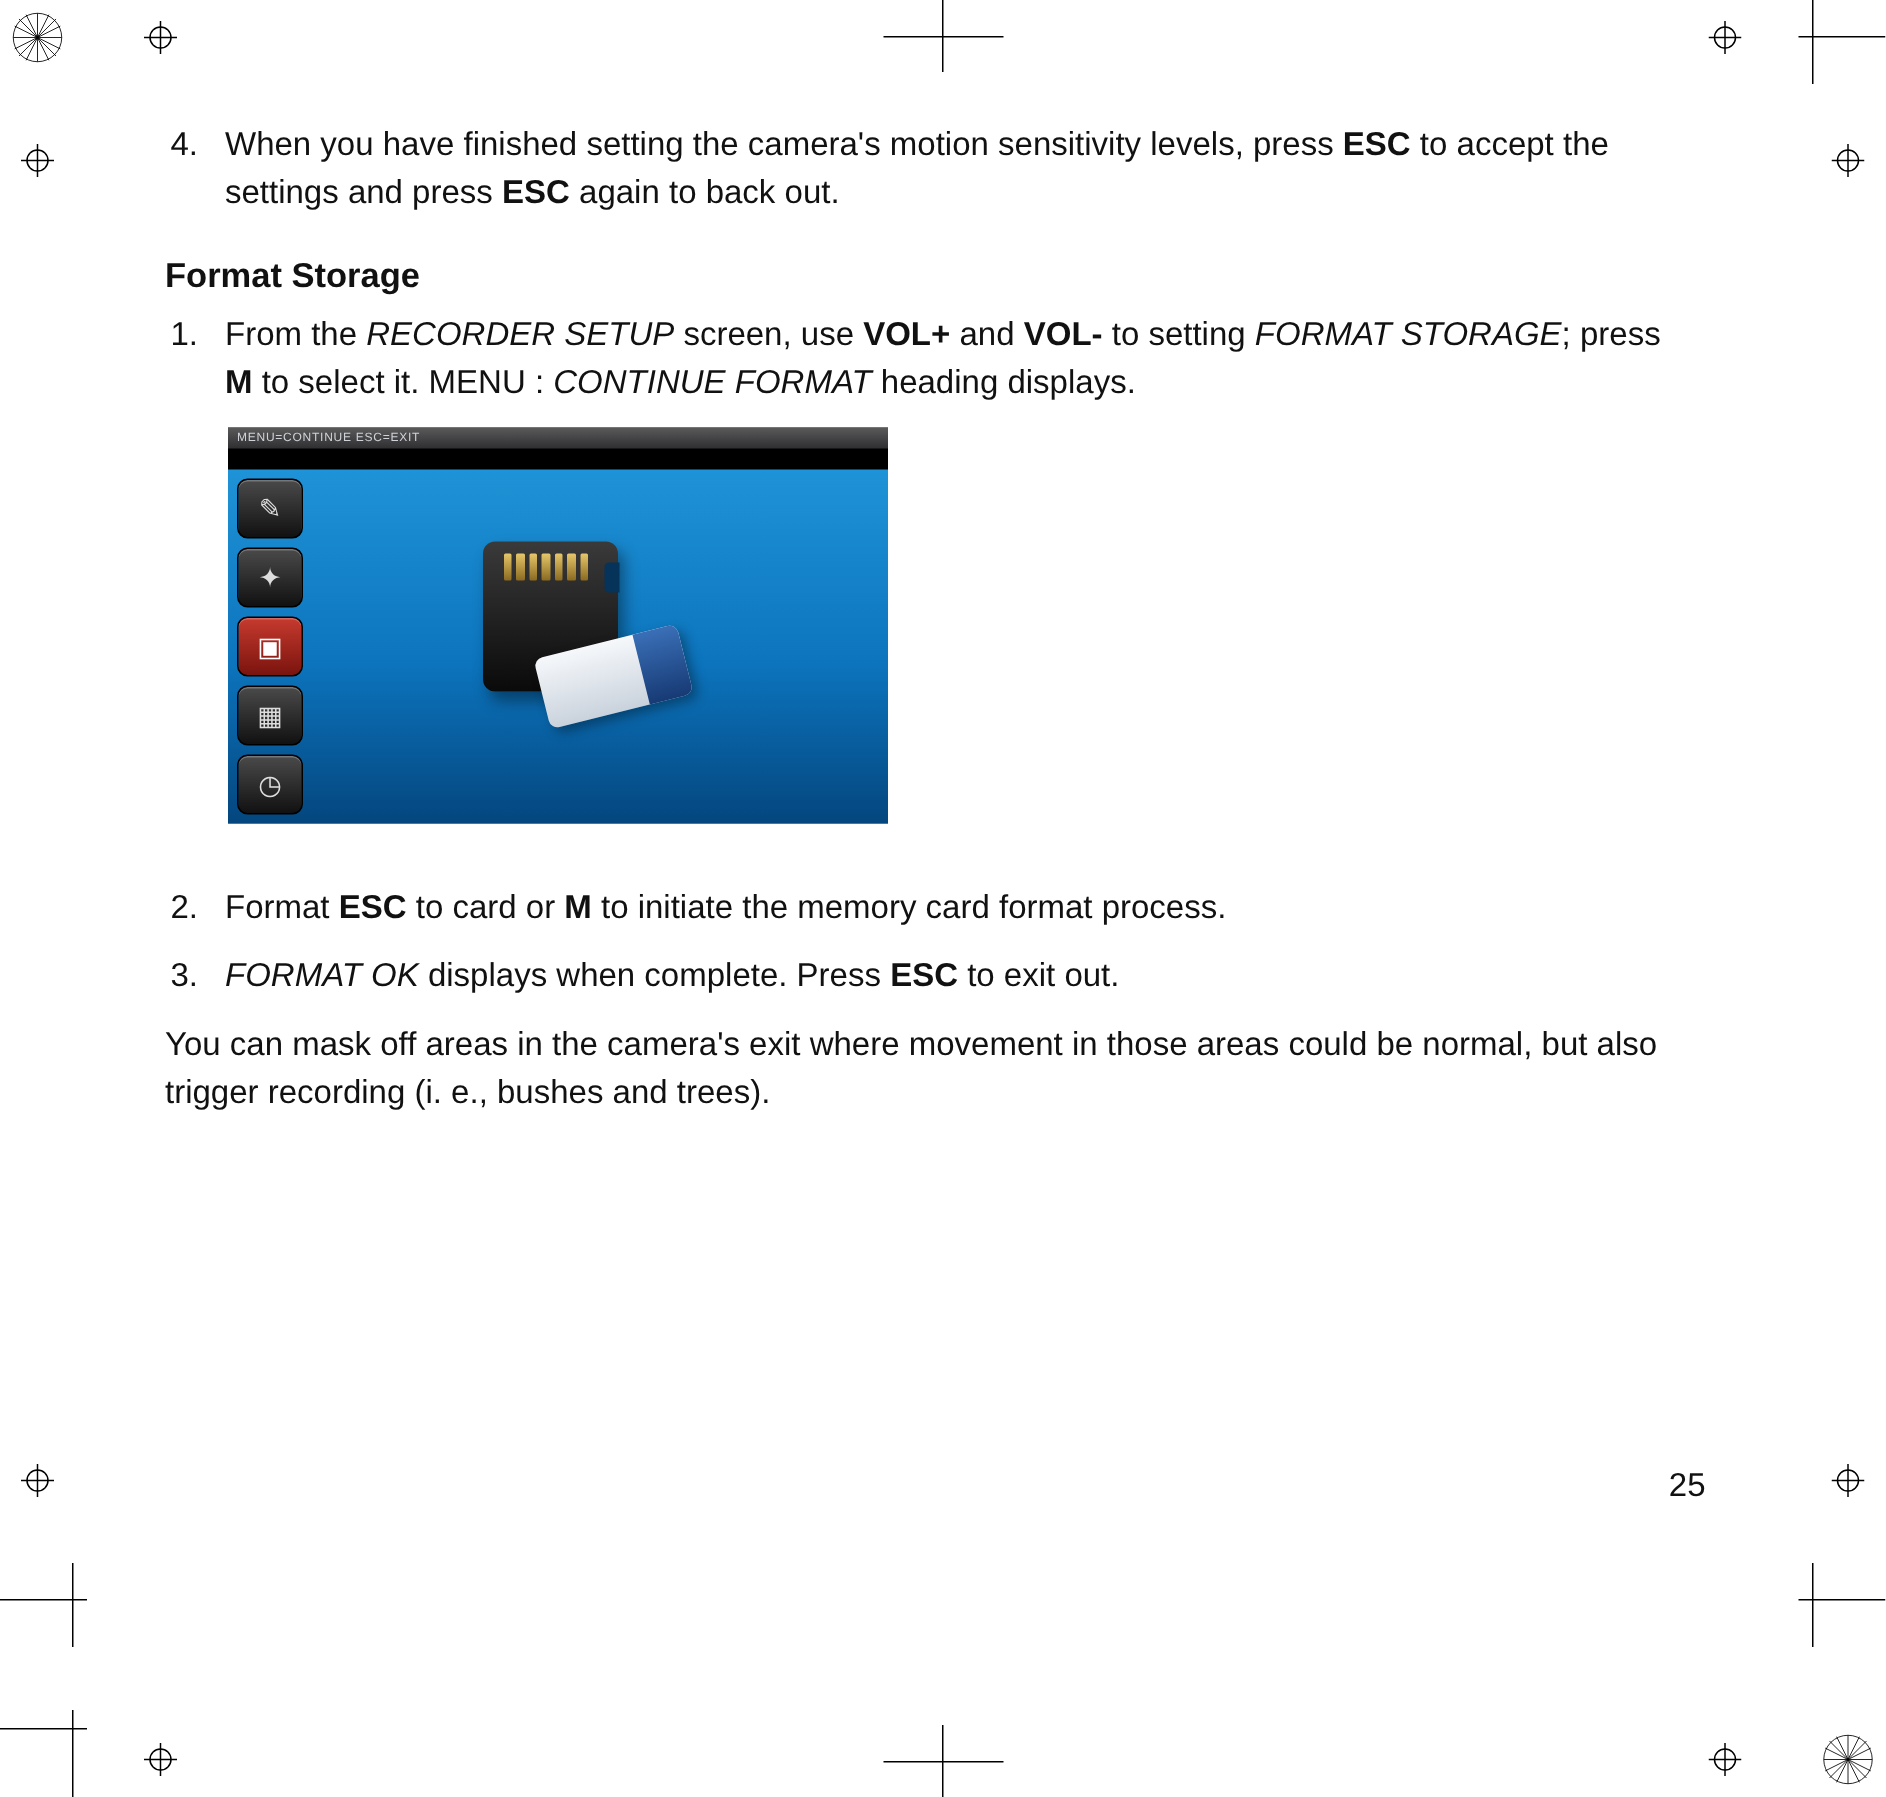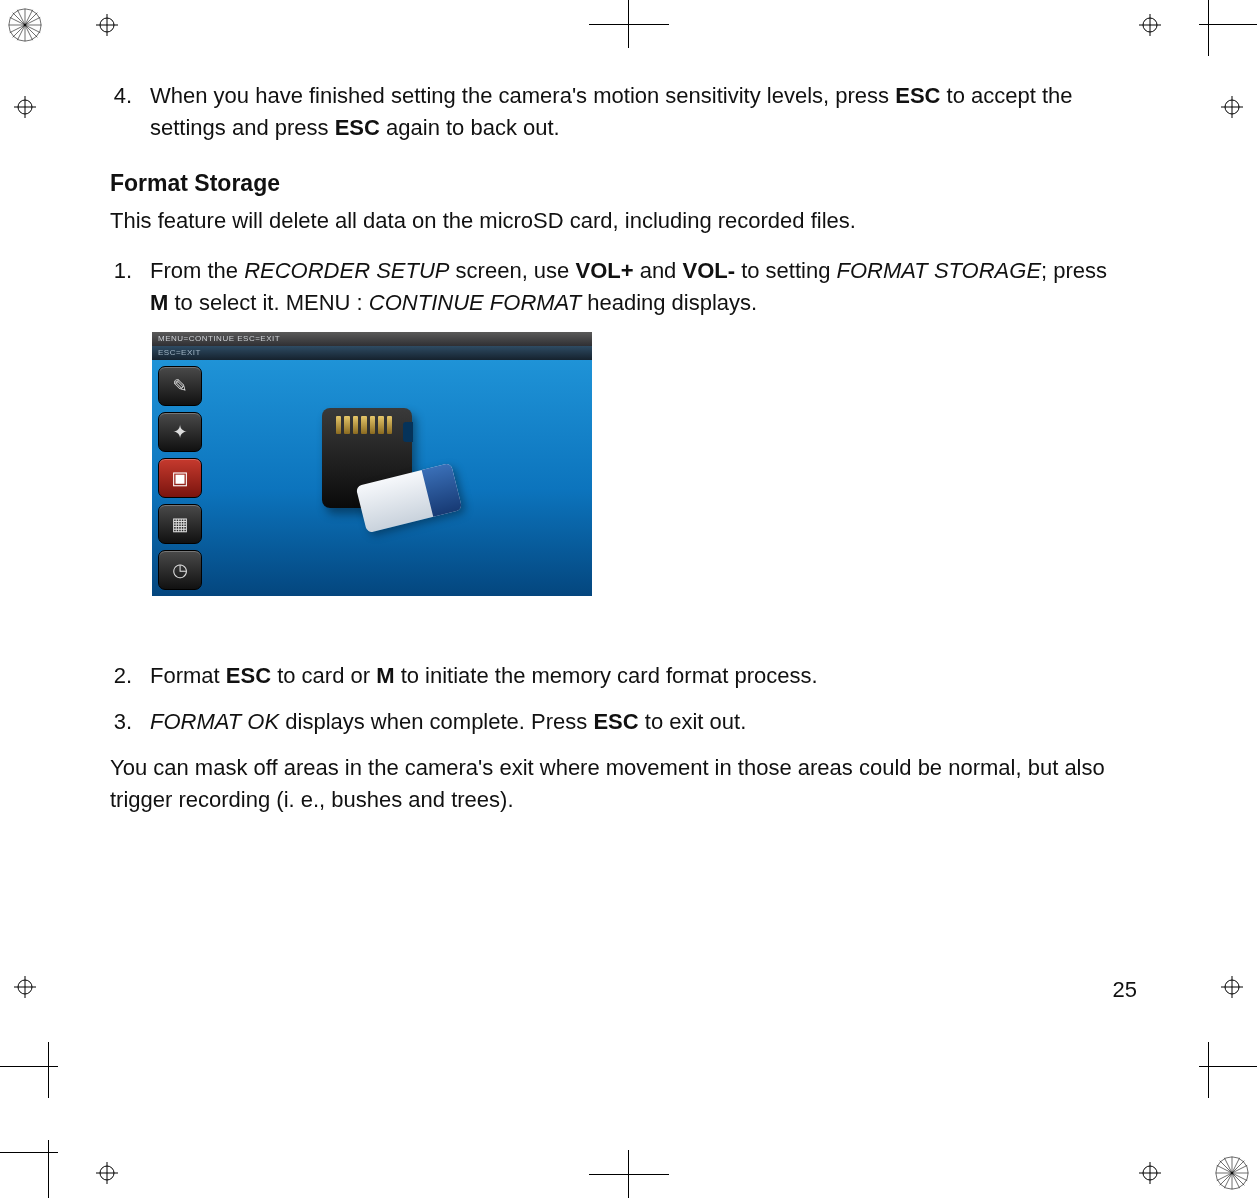--- a/index.html
+++ b/index.html
@@ -43,21 +43,21 @@
   .para {
     font-size: 22px;
     line-height: 1.45;
     margin: 0 0 18px 0;
   }
   .bold { font-weight: 700; }
   .ital { font-style: italic; }
 
   
   .shot {
-    margin: 6px 0 64px 42px;
+    margin: 6px 0 40px 42px;
     width: 440px;
     height: 264px;
     background: #000;
     position: relative;
     overflow: hidden;
   }
   .shot .bar1 {
     position: absolute; left:0; top:0; right:0; height:14px;
     background: linear-gradient(#5a5a5a,#2f2f33);
     color:#cfd2d6; font-size:8px; letter-spacing:0.5px;
@@ -281,32 +281,30 @@
   <div class="content">
 
     <div class="num-item">
       <div class="num">4.</div>
       <div class="txt">
         <span>When you have finished setting the camera's motion sensitivity levels, press </span><span class="bold">ESC</span><span> to accept the settings and press </span><span class="bold">ESC</span><span> again to back out.</span>
       </div>
     </div>
 
     <div class="h2">Format Storage</div>
-    <p class="para">This feature will delete all data on the microSD card, including recorded files.</p>
 
     <div class="num-item">
       <div class="num">1.</div>
       <div class="txt">
         <span>From the </span><span class="ital">RECORDER SETUP</span><span> screen, use </span><span class="bold">VOL+</span><span> and </span><span class="bold">VOL-</span><span> to setting </span><span class="ital">FORMAT STORAGE</span><span>; press </span><span class="bold">M</span><span> to select it. MENU : </span><span class="ital">CONTINUE FORMAT</span><span> heading displays.</span>
       </div>
     </div>
 
     <div class="shot">
       <div class="bar1">MENU=CONTINUE ESC=EXIT</div>
-      <div class="bar2">ESC=EXIT</div>
       <div class="body">
         <div class="sidebar">
           <div class="ico">✎</div>
           <div class="ico">✦</div>
           <div class="ico sel">▣</div>
           <div class="ico">▦</div>
           <div class="ico">◷</div>
         </div>
         <div class="center">
           <div class="card">

